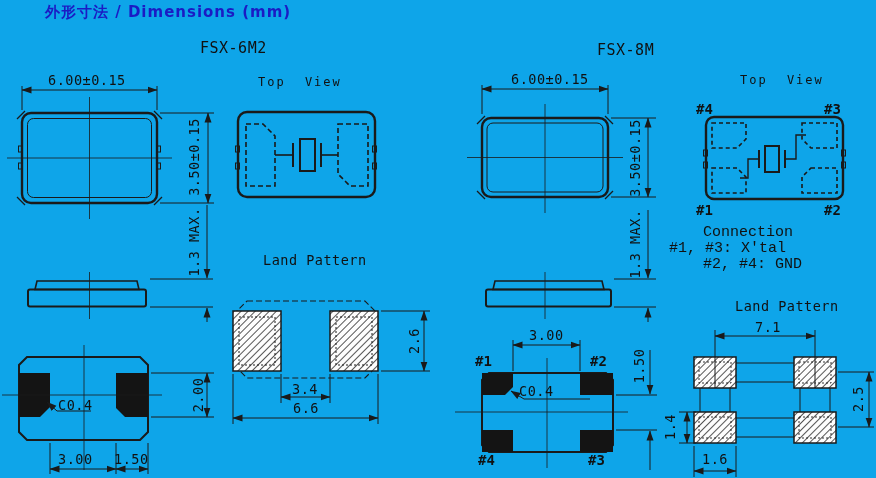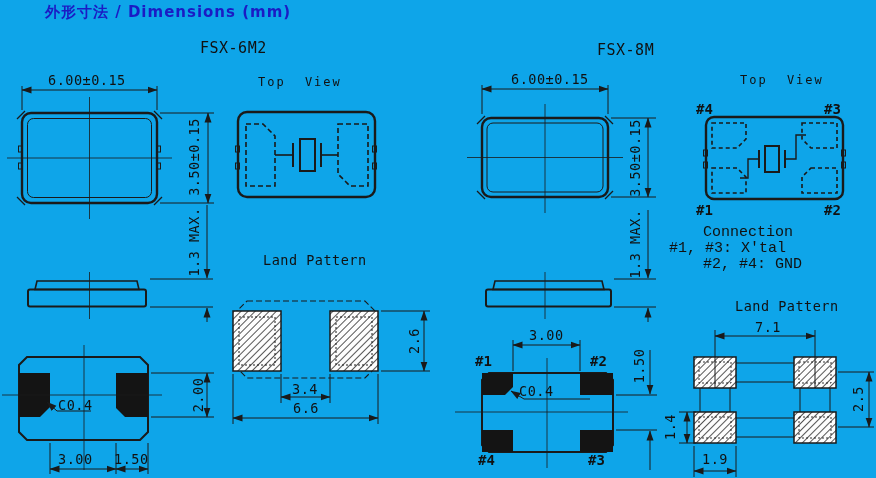--- a/index.html
+++ b/index.html
@@ -257,15 +257,15 @@
   <div class="lbl pin" style="left:824px;top:203px">#2</div>
 
   <div class="lbl conn" style="left:703px;top:225px">Connection</div>
   <div class="lbl conn" style="left:669px;top:241px">#1, #3: X'tal</div>
   <div class="lbl conn" style="left:703px;top:257px">#2, #4: GND</div>
 
   <div class="lbl" style="left:735px;top:299px">Land Pattern</div>
   <div class="lbl" style="left:755px;top:320px">7.1</div>
   <div class="lbl rot" style="left:858px;top:399px">2.5</div>
   <div class="lbl rot" style="left:670px;top:427px">1.4</div>
-  <div class="lbl" style="left:702px;top:452px">1.9</div>
+  <div class="lbl" style="left:702px;top:452px">1.6</div>
 
 </div>
 
 </body></html>

